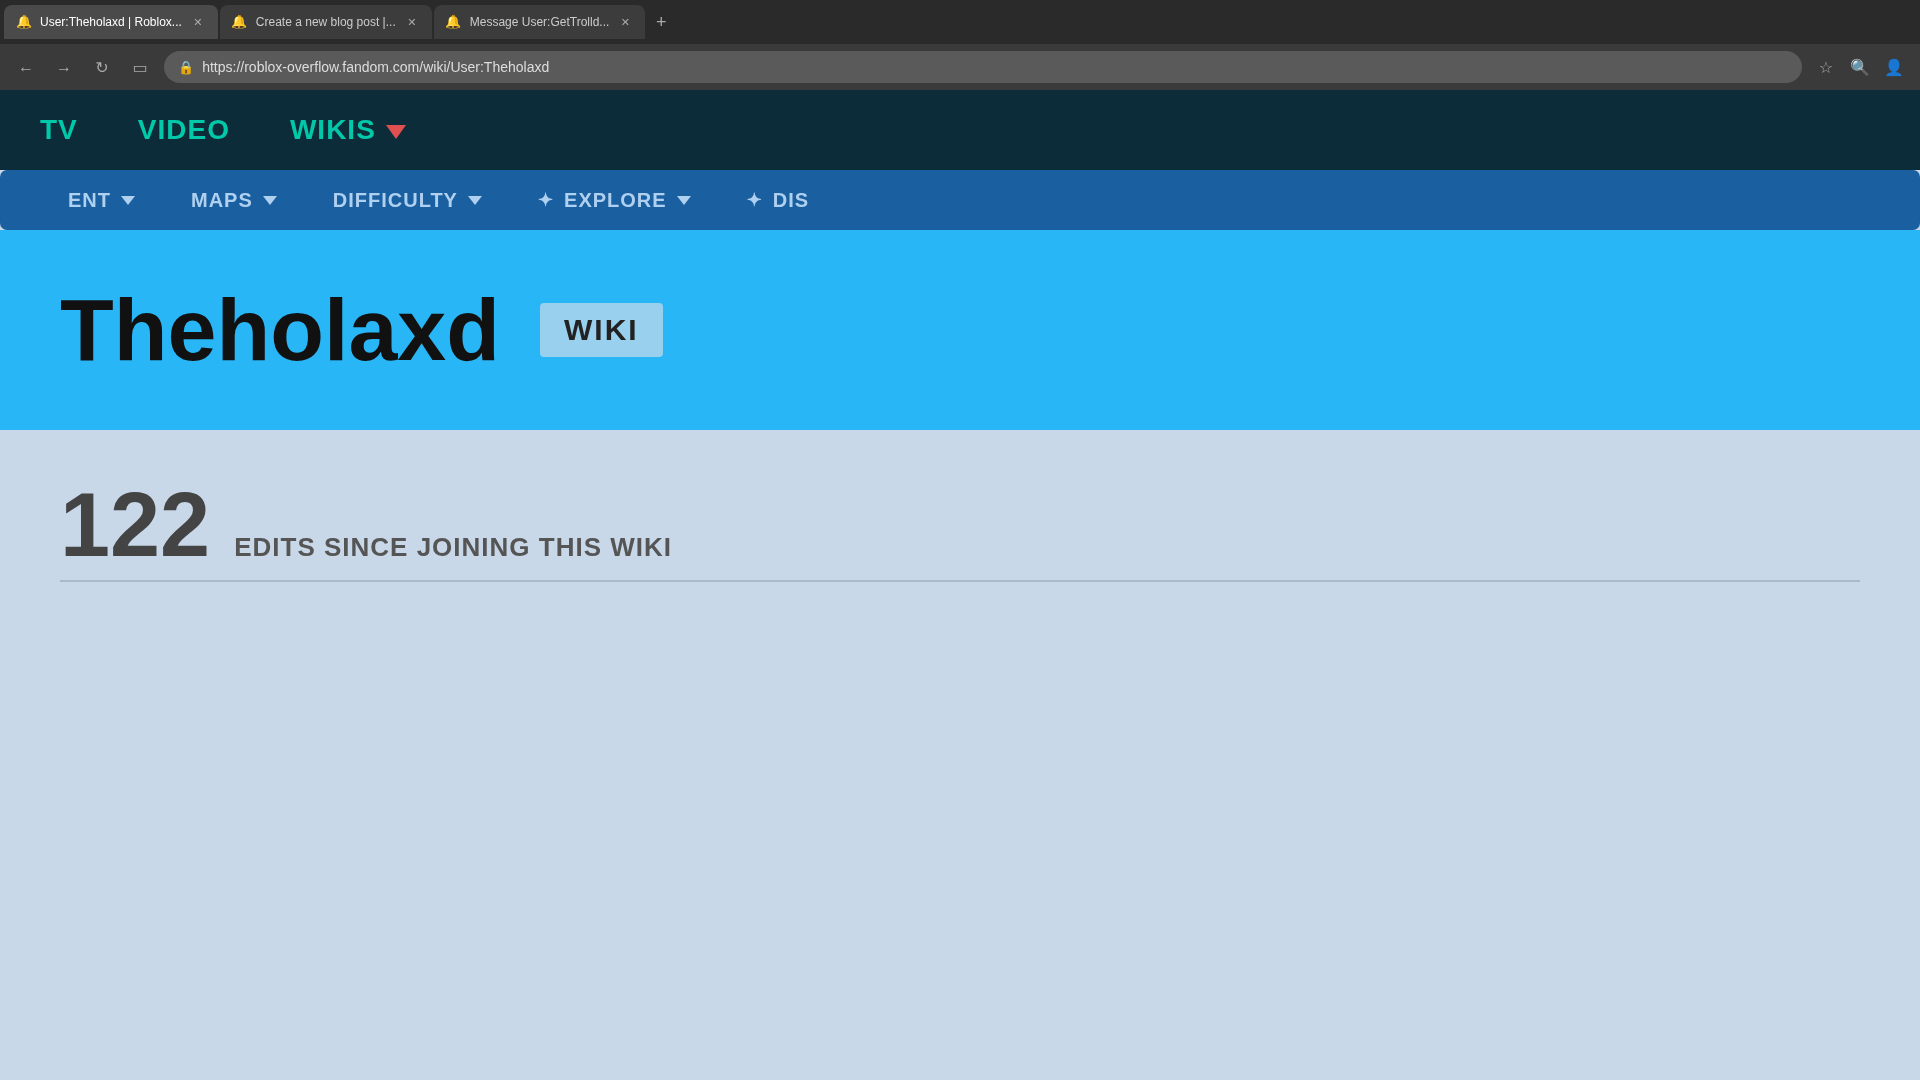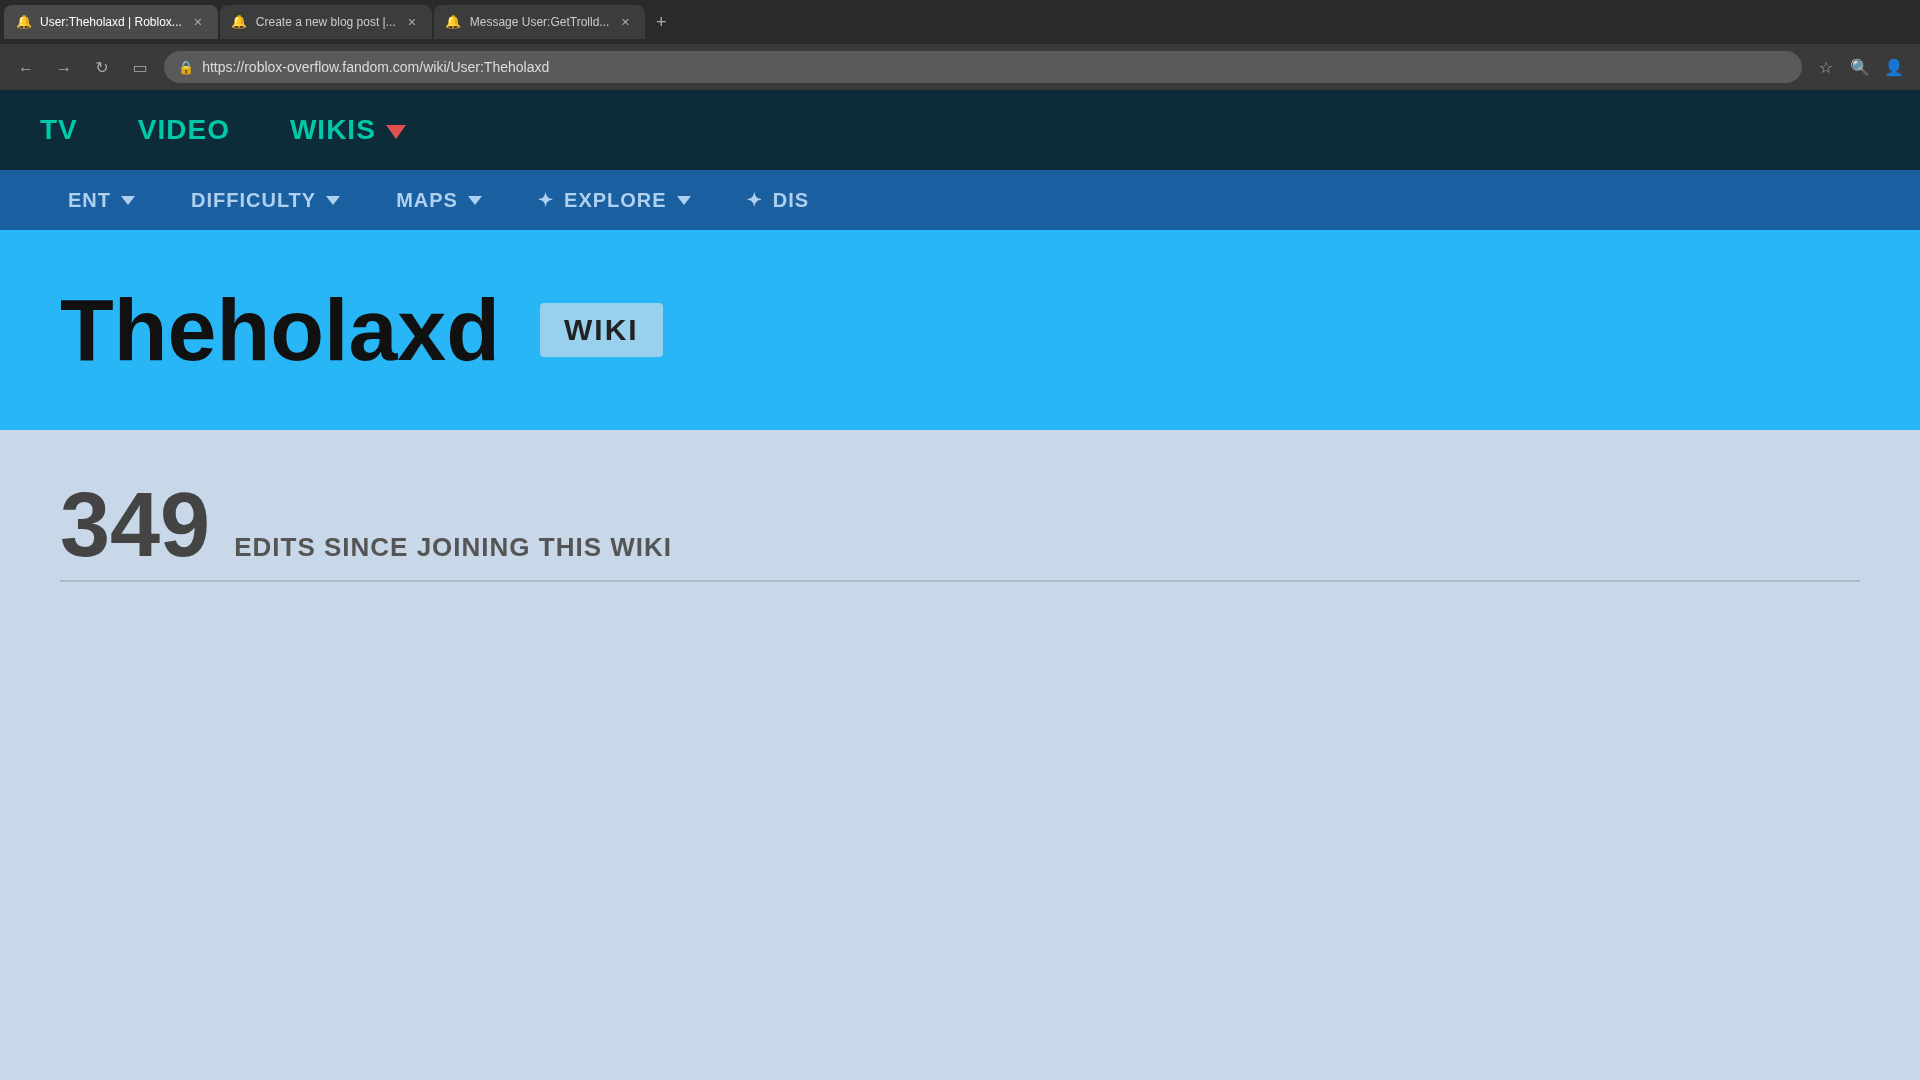--- a/index.html
+++ b/index.html
@@ -181,20 +181,21 @@
 
     
     .wiki-sub-nav {
       background: #1a5fa0;
       height: 60px;
       display: flex;
       align-items: center;
       padding: 0 40px;
       gap: 0;
       overflow: hidden;
+      border-radius: 7px;
     }
 
     .sub-nav-item {
       color: #b0d0f0;
       font-size: 20px;
       font-weight: 700;
       text-transform: uppercase;
       letter-spacing: 1px;
       padding: 0 28px;
       display: flex;
@@ -346,46 +347,46 @@
       <div class="wikis-arrow"></div>
     </div>
   </div>
 
   <div class="wiki-sub-nav">
     <div class="sub-nav-item">
       <span>ENT</span>
       <div class="sub-nav-arrow"></div>
     </div>
     <div class="sub-nav-item">
+      <span>MAPS</span>
+      <div class="sub-nav-arrow"></div>
+    </div>
+    <div class="sub-nav-item">
       <span>DIFFICULTY</span>
-      <div class="sub-nav-arrow"></div>
-    </div>
-    <div class="sub-nav-item">
-      <span>MAPS</span>
       <div class="sub-nav-arrow"></div>
     </div>
     <div class="sub-nav-item">
       <span class="explore-icon">✦</span>
       <span>EXPLORE</span>
       <div class="sub-nav-arrow"></div>
     </div>
     <div class="sub-nav-item">
       <span class="explore-icon">✦</span>
       <span>DIS</span>
     </div>
   </div>
 
   <div class="profile-header">
     <span class="profile-username">Theholaxd</span>
     <span class="admin-badge">WIKI</span>
   </div>
 
   <div class="stats-section">
     <div class="stats-row">
-      <span class="stat-number">349</span>
+      <span class="stat-number">122</span>
       <div class="stat-labels">
         <span class="stat-label-top">EDITS SINCE JOINING THIS WIKI</span>
       </div>
     </div>
     <hr class="divider">
   </div>
 
 </div>
 
 </body></html>

